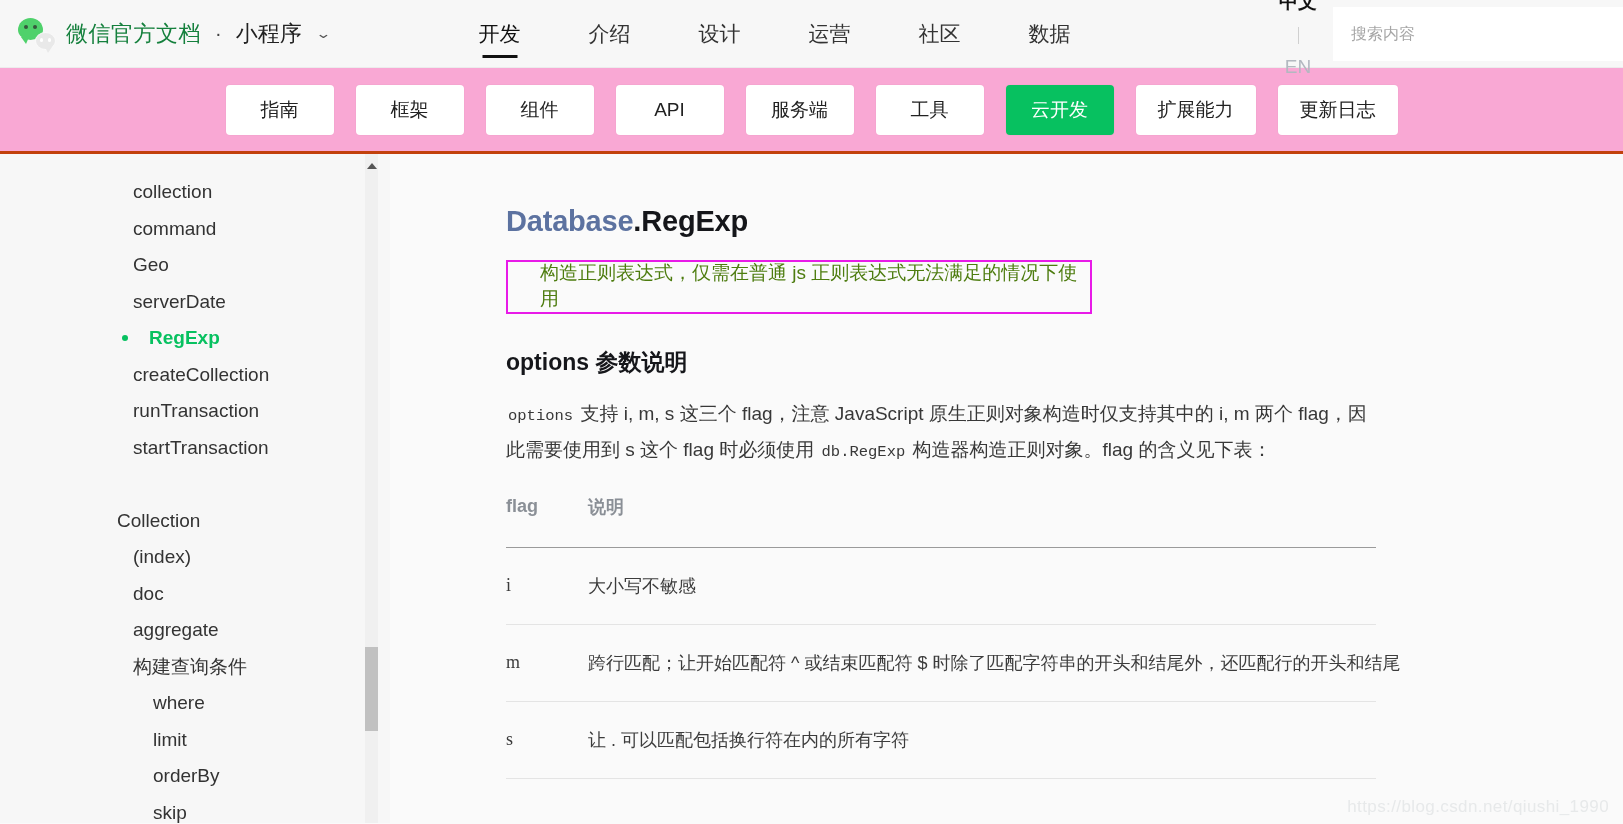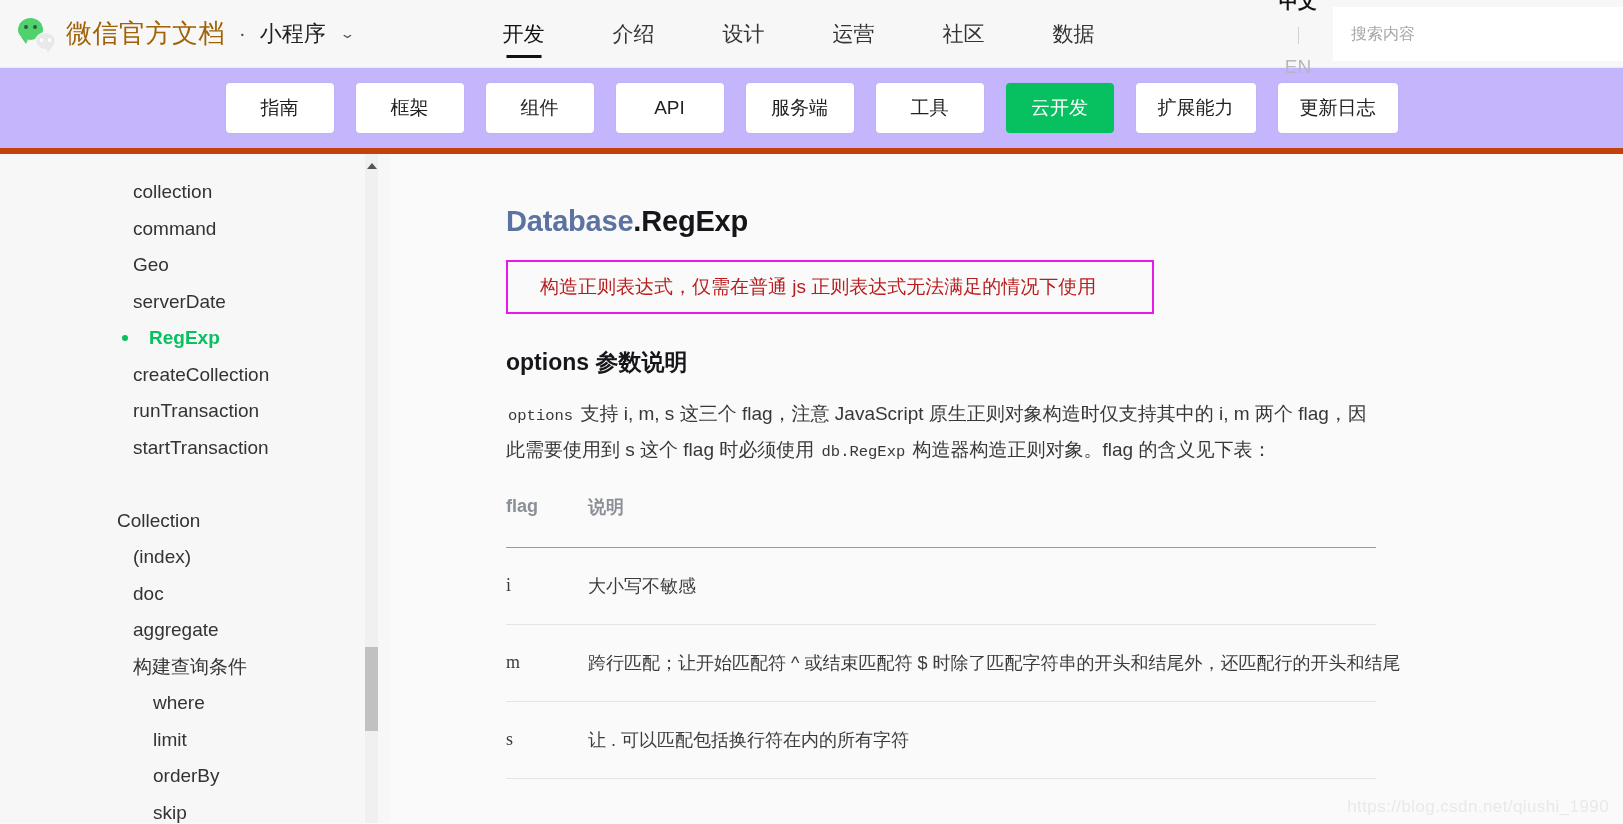--- a/index.html
+++ b/index.html
@@ -78,22 +78,22 @@
     width: 4px; height: 4px;
     border-radius: 50%;
     background: #fff;
   }
   .wechat-logo .dg1 { left: 6px; top: 7px; background:#2e2e2e; opacity:.75;}
   .wechat-logo .dg2 { left: 15px; top: 7px; background:#2e2e2e; opacity:.75;}
   .wechat-logo .dw1 { right: 13px; bottom: 8px; width:3.5px;height:3.5px; background:#fff;}
   .wechat-logo .dw2 { right: 5px; bottom: 8px; width:3.5px;height:3.5px; background:#fff;}
 
   .brand-title {
-    font-size: 26px;
-    color: #a16207;
+    font-size: 22px;
+    color: #15803d;
     letter-spacing: .5px;
     white-space: nowrap;
   }
   .brand-sep {
     font-size: 20px;
     color: #444;
     margin: 0 4px;
   }
   .brand-sub {
     font-size: 22px;
@@ -171,26 +171,26 @@
     font-size: 16px;
     color: #0c4a6e;
     font-family: inherit;
     background: transparent;
   }
   .search-box input::placeholder { color: #a6a6a6; }
 
   
   .sub-nav {
     height: 86px;
-    background: #c4b5fd;
+    background: #f9a8d4;
     display: flex;
     align-items: center;
     justify-content: center;
     gap: 22px;
-    border-bottom: 6px solid #c2410c;
+    border-bottom: 3px solid #c2410c;
   }
   .tab {
     min-width: 108px;
     height: 50px;
     padding: 0 22px;
     background: #fff;
     border-radius: 4px;
     display: flex;
     align-items: center;
     justify-content: center;
@@ -289,27 +289,27 @@
     font-weight: bold;
     letter-spacing: -0.2px;
     margin: 0 0 22px 0;
     line-height: 1.1;
   }
   .doc-title .ns { color: #5c72a0; }
   .doc-title .nm { color: #15161a; }
 
   .highlight-box {
     border: 2px solid #e81ae8;
-    width: 648px;
+    width: 586px;
     height: 54px;
     display: flex;
-    align-items: center;
+    align-items: flex-end;
     padding-left: 32px;
     font-size: 19px;
-    color: #b91c1c;
+    color: #4d7c0f;
     margin-bottom: 33px;
   }
 
   .section-title {
     font-size: 23px;
     font-weight: bold;
     color: #15161a;
     margin: 0 0 19px 0;
   }
   .para {

